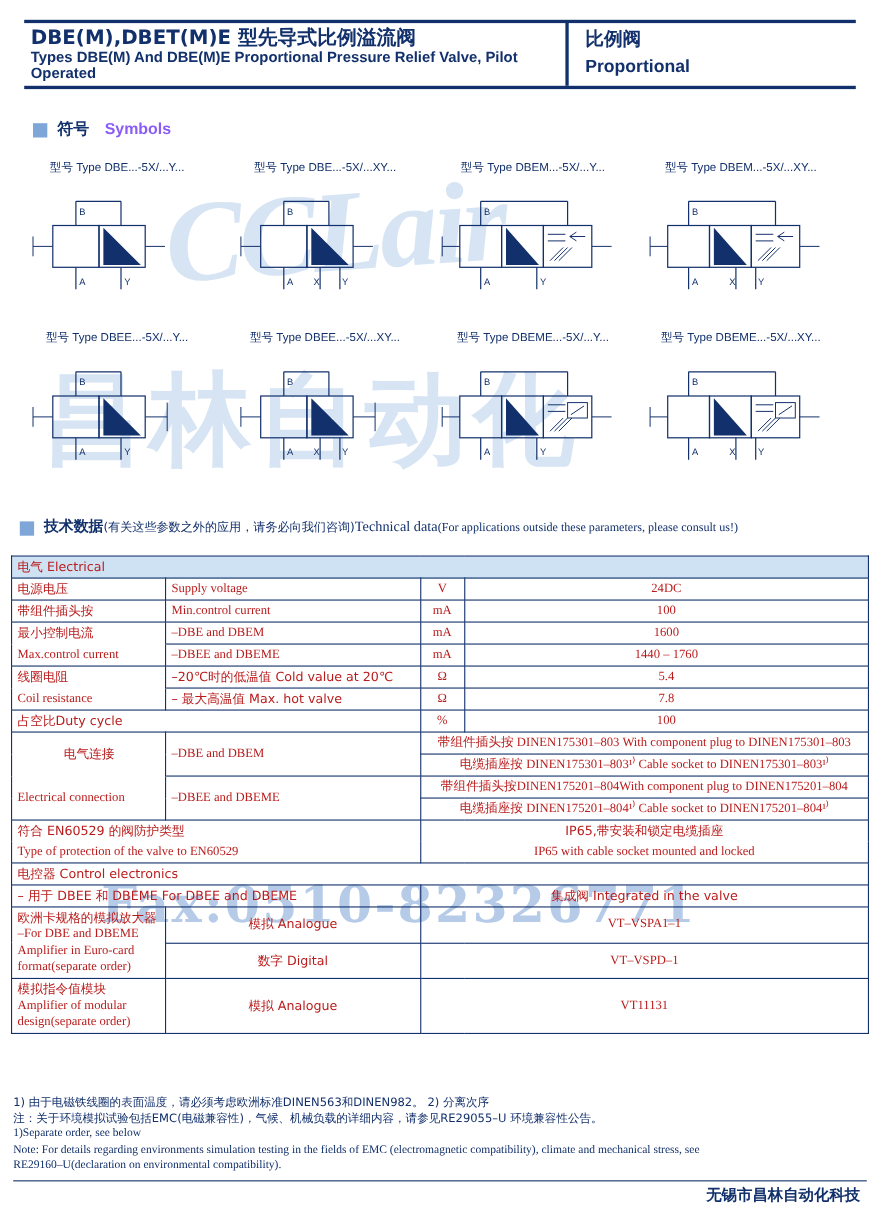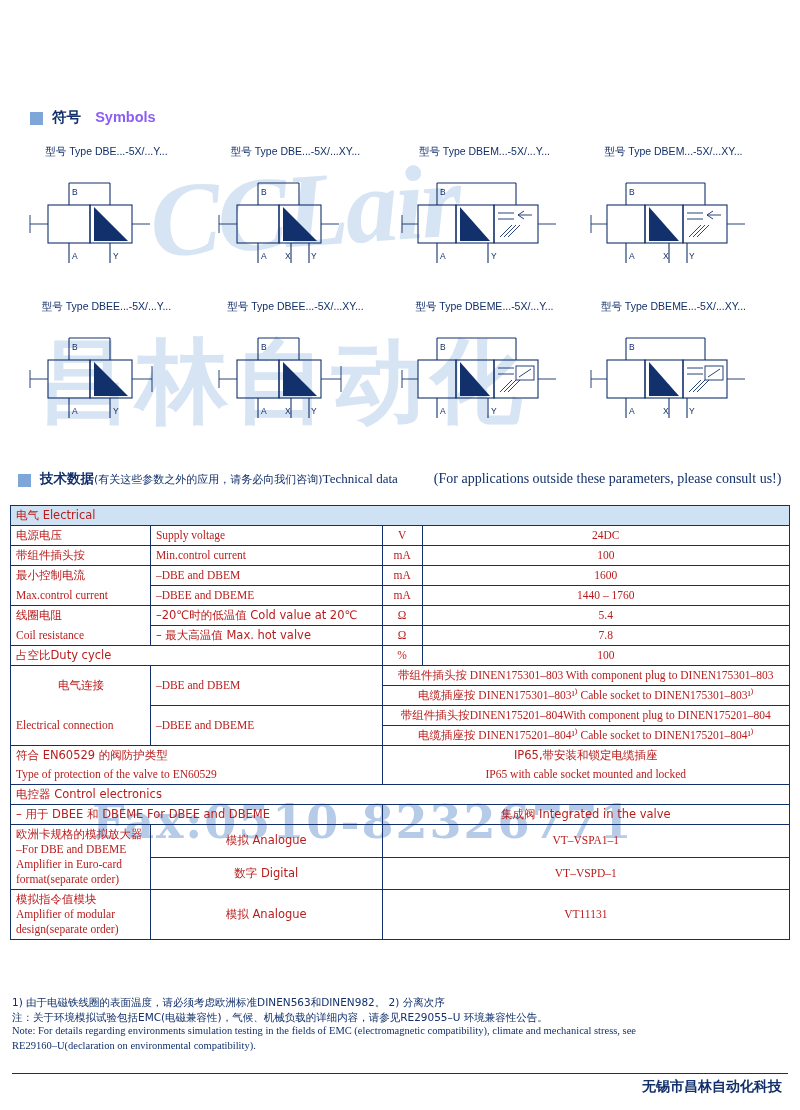--- a/index.html
+++ b/index.html
@@ -131,20 +131,29 @@
 </style>
 </head>
 <body>
 
 <div class="page">
 
   <div class="wm wm-ccl">CCLair</div>
   <div class="wm wm-cn-big">昌林自动化</div>
   <div class="wm wm-tel2">Fax:0510-82326771</div>
 
+  <div class="header">
+    <div class="rule-top"></div>
+    <div class="rule-bottom"></div>
+    <div class="divider"></div>
+    <div class="title-cn">DBE(M),DBET(M)E 型先导式比例溢流阀</div>
+    <div class="title-en">Types DBE(M) And DBE(M)E Proportional Pressure Relief Valve, Pilot Operated</div>
+    <div class="right-cn">比例阀</div>
+    <div class="right-en">Proportional</div>
+  </div>
 
   <div class="sec" style="left:30px;top:108px;">
     <div class="marker"></div>
     <div class="cn">
       <span>符号</span>
       <span style="color:#5b87c4;font-family:'Liberation Sans',sans-serif;font-weight:bold;">&nbsp;</span>
       <span style="color:#8b5cf6;font-family:'Liberation Sans',sans-serif;font-weight:bold;">Symbols</span>
     </div>
   </div>
 
@@ -357,21 +366,21 @@
             <line x1="150" y1="61" x2="168" y2="61" class="s-thin"></line>
           </svg>
         </div>
       </div>
     </div>
   </div>
 
   <div class="sec" style="left:18px;top:470px;">
     <div class="marker"></div>
     <div class="cn" style="font-size:13.5px;">
-      <span>技术数据</span><span style="font-weight:normal;font-size:11px;">(有关这些参数之外的应用，请务必向我们咨询)</span><span style="font-weight:normal;font-family:'Liberation Serif',serif;font-size:13px;">Technical data</span><span style="font-weight:normal;font-family:'Liberation Serif',serif;font-size:14px;margin-left:36px;">(For applications outside these parameters, please consult us!)</span>
+      <span>技术数据</span><span style="font-weight:normal;font-size:11px;">(有关这些参数之外的应用，请务必向我们咨询)</span><span style="font-weight:normal;font-family:'Liberation Serif',serif;font-size:13px;">Technical data</span><span style="font-weight:normal;font-family:'Liberation Serif',serif;font-size:11px;">(For applications outside these parameters, please consult us!)</span>
     </div>
   </div>
 
   <table class="tbl">
     <colgroup>
       <col style="width:140px">
       <col style="width:232px">
       <col style="width:40px">
       <col style="width:368px">
     </colgroup>
@@ -486,19 +495,20 @@
         </td>
         <td class="c cn">模拟 Analogue</td>
         <td class="c" colspan="2">VT11131</td>
       </tr>
     </tbody>
   </table>
 
   <div class="notes">
     <div class="cnline">1) 由于电磁铁线圈的表面温度，请必须考虑欧洲标准DINEN563和DINEN982。      2) 分离次序</div>
     <div class="cnline">注：关于环境模拟试验包括EMC(电磁兼容性)，气候、机械负载的详细内容，请参见RE29055–U 环境兼容性公告。</div>
+    <div>1)Separate order, see below</div>
     <div>Note: For details regarding environments simulation testing in the fields of EMC (electromagnetic compatibility), climate and mechanical stress, see</div>
     <div>RE29160–U(declaration on environmental compatibility).</div>
   </div>
 
   <div class="foot-rule"></div>
   <div class="footer-brand">无锡市昌林自动化科技</div>
 </div>
 
 </body></html>

